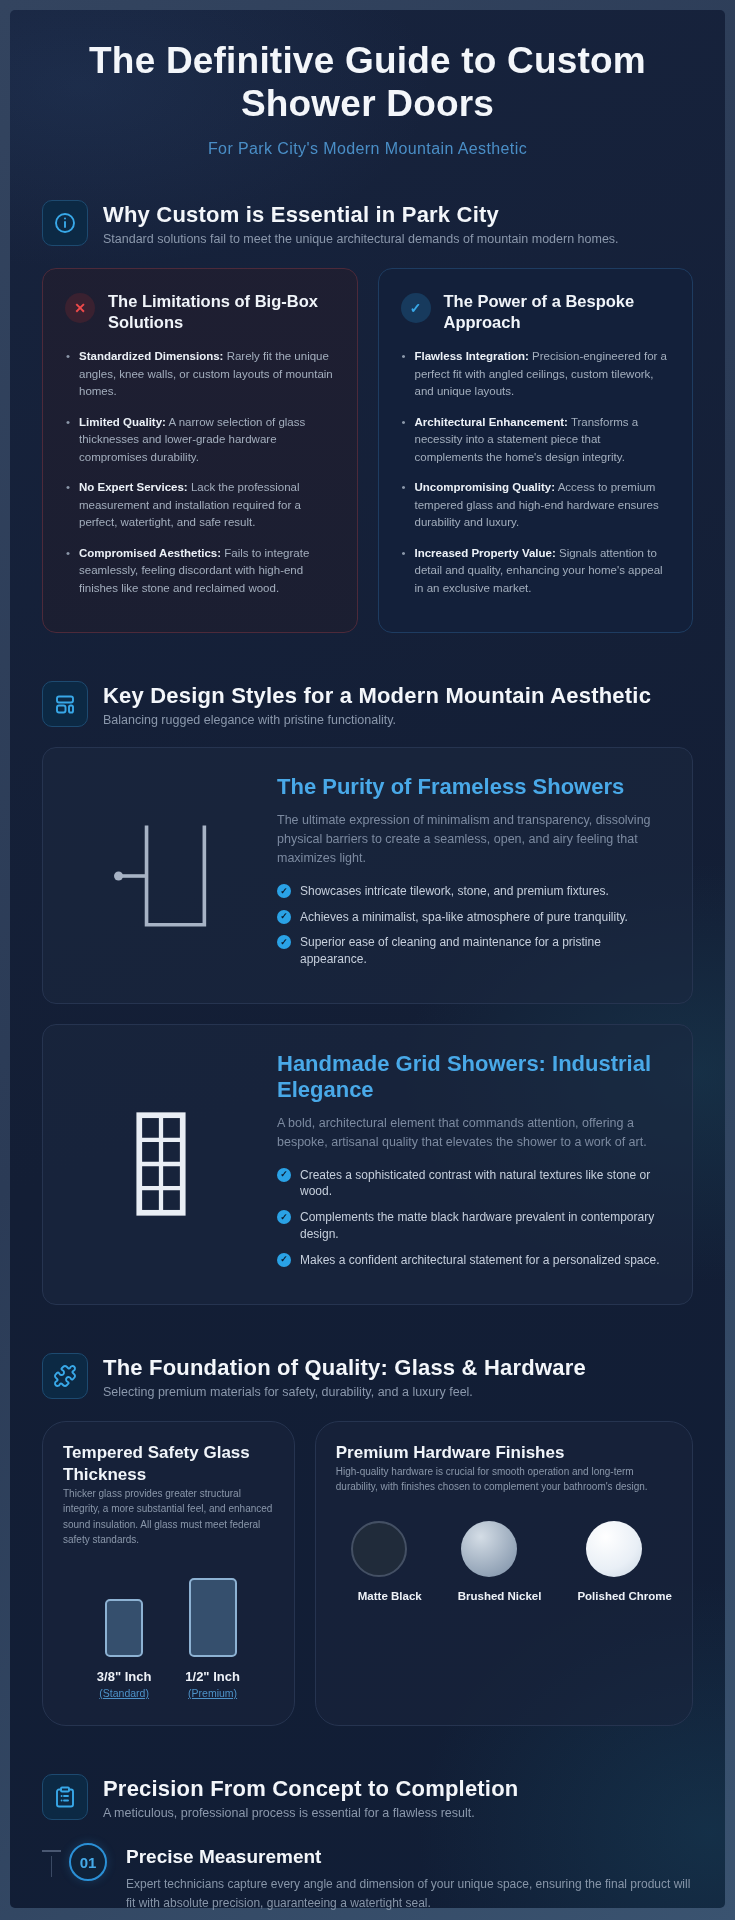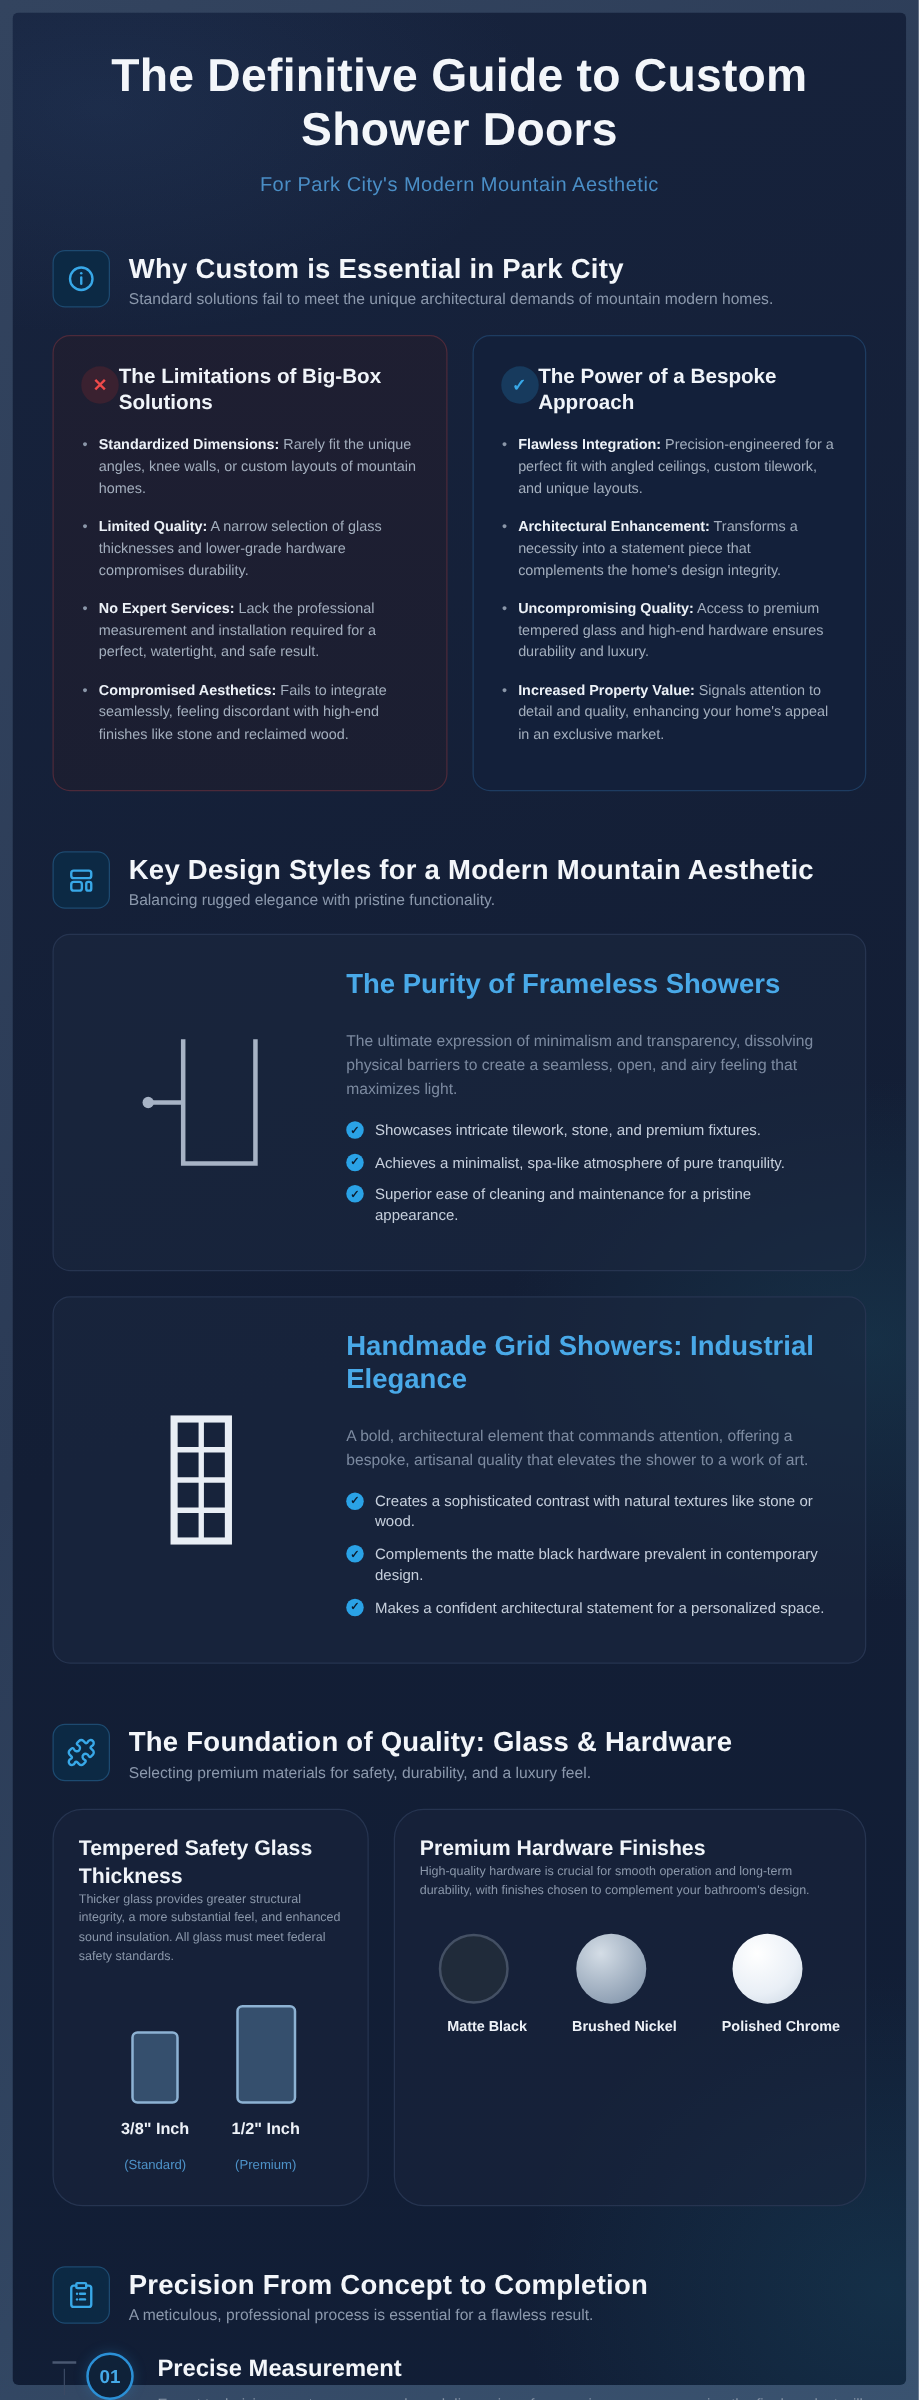--- a/index.html
+++ b/index.html
@@ -33,56 +33,56 @@
     display:flex; align-items:center; justify-content:center;
   }
   .icon-tile svg { stroke:#38a8e8; fill:none; stroke-width:1.9; stroke-linecap:round; stroke-linejoin:round; }
   .sec-head h2 { color:#f3f6fa; font-size:22px; font-weight:bold; line-height:1.15; padding-top:2px; letter-spacing:.2px; }
   .sec-sub { margin-top:5px; color:#8ema; color:#8b98ac; font-size:12.5px; }
   
   .two-col { display:grid; grid-template-columns:1fr 1fr; gap:20px; margin-top:22px; }
   .card { border-radius:14px; padding:22px; }
   .card-neg { background:linear-gradient(180deg,rgba(150,40,60,.06),rgba(150,40,60,.03)),#171e31; border:1px solid #4d2a3a; }
   .card-pos { background:#13203a; border:1px solid #1e3c61; }
-  .card-head { display:flex; align-items:flex-start; margin-bottom:16px; }
+  .card-head { display:flex; gap:13px; align-items:flex-start; margin-bottom:16px; }
   .badge { flex:0 0 auto; width:30px; height:30px; border-radius:50%; display:flex; align-items:center; justify-content:center; font-size:14px; font-weight:bold; margin-top:2px; }
   .badge-x { background:#3a2130; color:#ef4a4a; }
   .badge-x::before { content:"\2715"; }
   .badge-check { background:#173a5d; color:#38a8e8; }
   .badge-check::before { content:"\2713"; }
   .card-head h3 { color:#f0f4f9; font-size:16.5px; font-weight:bold; line-height:1.25; }
   .plist { list-style:none; }
   .plist li { position:relative; padding-left:14px; margin-bottom:13px; font-size:11.5px; line-height:1.52; }
   .plist li::before { content:"\2022"; position:absolute; left:1px; top:0; color:#8b97a9; }
   .b-label { color:#ecf1f7; font-weight:bold; }
   .b-text { color:#a3aebd; }
   
   .style-card {
     margin-top:20px; border-radius:14px; background:rgba(28,40,64,.55);
     border:1px solid #263450; padding:26px 28px; display:flex; align-items:center; gap:26px;
   }
   .illus { flex:0 0 180px; display:flex; align-items:center; justify-content:center; }
   .style-body { flex:1; }
   .style-body h3 { color:#49a9e8; font-size:22px; font-weight:bold; line-height:1.2; }
-  .style-desc { margin-top:23px; color:#7c8aa0; font-size:12.5px; line-height:1.55; }
+  .style-desc { margin-top:10px; color:#7c8aa0; font-size:12.5px; line-height:1.55; }
   .clist { list-style:none; margin-top:14px; }
   .clist li { display:flex; align-items:flex-start; gap:9px; margin-bottom:9px; color:#c6cfdc; font-size:12px; line-height:1.4; }
   .check-bullet { flex:0 0 auto; width:14px; height:14px; border-radius:50%; background:#2aa2e6; color:#0c1a2c; font-size:9px; font-weight:bold; display:flex; align-items:center; justify-content:center; margin-top:1px; }
   .check-bullet::before { content:"\2713"; }
   
   .q-card { border-radius:24px; background:rgba(26,37,60,.55); border:1px solid #263450; padding:20px; }
   .q-card h3 { color:#f0f4f9; font-size:17px; font-weight:bold; line-height:1.3; }
   .q-desc { color:#8a97aa; font-size:10px; line-height:1.55; }
   .panes { display:flex; justify-content:space-evenly; align-items:flex-end; margin-top:30px; padding-bottom:6px; }
   .pane-col { display:flex; flex-direction:column; align-items:center; }
   .pane { background:rgba(98,143,180,.42); border:2px solid #8db2d3; border-radius:5px; }
   .pane-s { width:38px; height:58px; }
   .pane-l { width:48px; height:79px; }
   .pane-label { margin-top:12px; color:#eef2f8; font-size:13px; font-weight:bold; }
-  .pane-tier { margin-top:16px; color:#4d92c8; font-size:10.5px; }
+  .pane-tier { margin-top:3px; color:#4d92c8; font-size:10.5px;text-decoration:underline; }
   .finishes { display:flex; justify-content:center; gap:14px; margin-top:26px; }
   .finish { display:flex; flex-direction:column; align-items:center; }
   .swatch { width:56px; height:56px; border-radius:50%; }
   .swatch-black { background:#202b3a; border:2px solid #44506 4; border:2px solid #445064; }
   .swatch-nickel { background:radial-gradient(circle at 35% 28%,#d4dde6,#8fa0b4 75%,#7b8ca1); }
   .swatch-chrome { background:radial-gradient(circle at 35% 28%,#ffffff,#e9eff6 60%,#c9d5e2); }
   .finish-label { margin-top:13px; color:#eef2f8; font-size:11.5px; font-weight:bold; white-space:nowrap;margin-left:22px; }
   
   .steps { position:relative; margin-top:26px; padding-bottom:4px; }
   .timeline { position:absolute; left:9px; top:10px; bottom:64px; width:1px; background:#3a4963; }

